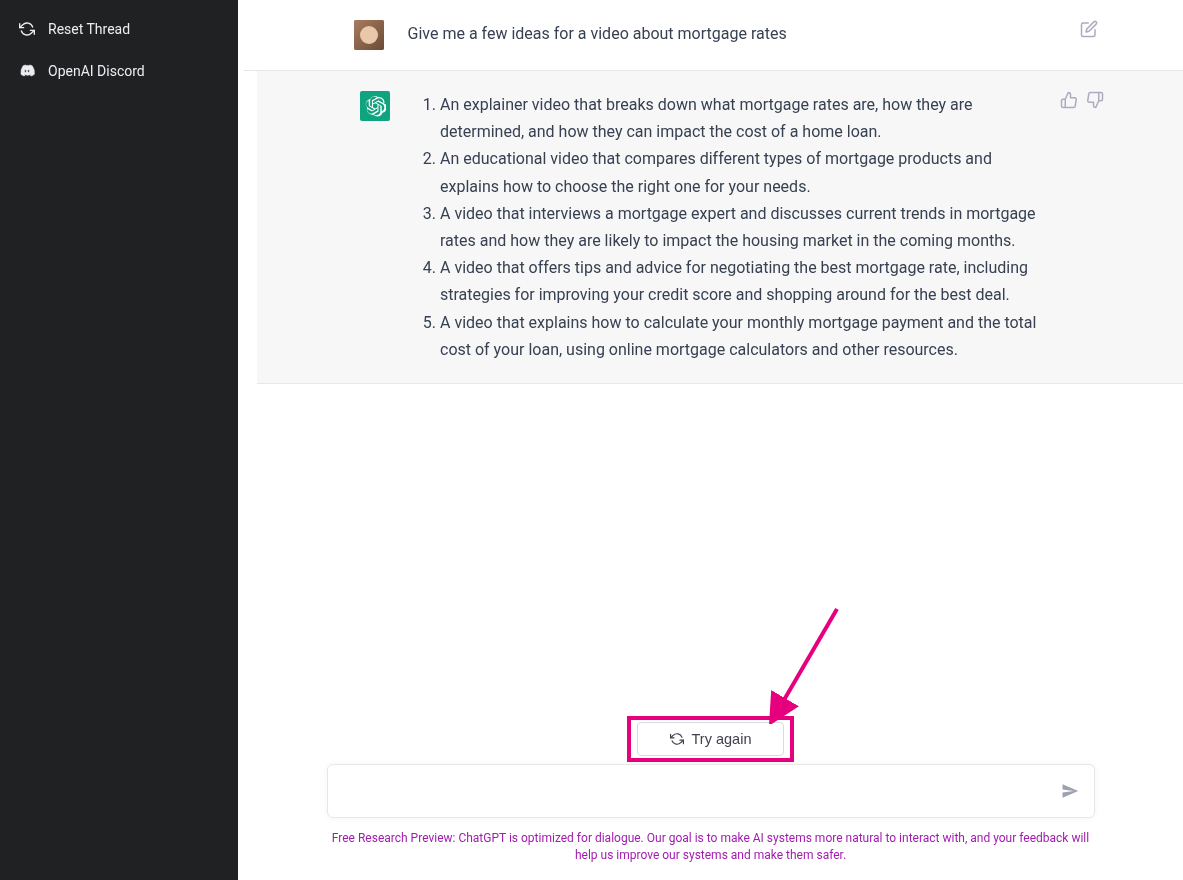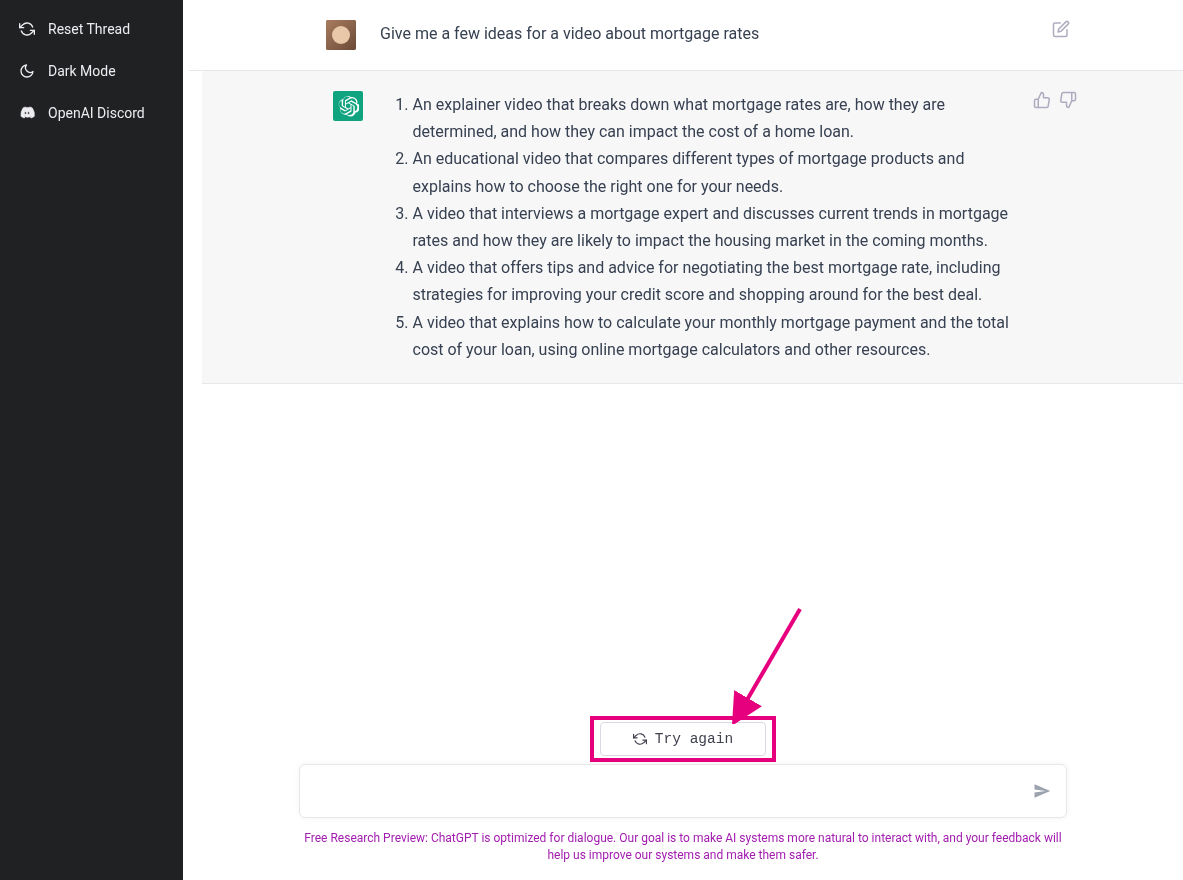--- a/index.html
+++ b/index.html
@@ -8,21 +8,21 @@
     font-family: -apple-system, BlinkMacSystemFont, "Segoe UI", Roboto, Helvetica, Arial, sans-serif;
     display: flex;
     width: 1183px;
     height: 880px;
     overflow: hidden;
     background: #fff;
     color: #374151;
   }
   
   .sidebar {
-    width: 183px;
+    width: 238px;
     background: #202123;
     color: #ececf1;
     display: flex;
     flex-direction: column;
     padding: 8px;
     font-size: 14px;
   }
   .sidebar-item {
     display: flex;
     align-items: center;
@@ -118,21 +118,20 @@
     border: 1px solid #d9d9e3;
     background: #fff;
     padding: 8px 32px;
     border-radius: 4px;
     font-size: 14.5px;
     color: #40414f;
     display: flex;
     align-items: center;
     gap: 8px;
     cursor: pointer;
-    font-family: Liberation Mono, monospace;
   }
   .try-again svg { width: 14px; height: 14px; stroke: #40414f; }
   .highlight-box {
     position: absolute;
     inset: -6px -10px;
     border: 4px solid #e6007e;
     pointer-events: none;
   }
   .arrow-annot {
     position: absolute;
@@ -201,28 +200,20 @@
   <div class="sidebar-item">
     <span class="icon">
       <svg viewBox="0 0 24 24" fill="none" stroke="currentColor" stroke-width="2" stroke-linecap="round" stroke-linejoin="round">
           <polyline points="1 4 1 10 7 10"></polyline>
           <polyline points="23 20 23 14 17 14"></polyline>
           <path d="M20.49 9A9 9 0 0 0 5.64 5.64L1 10"></path>
           <path d="M3.51 15a9 9 0 0 0 14.85 3.36L23 14"></path>
         </svg>
     </span>
     <span>Reset Thread</span>
-  </div>
-  <div class="sidebar-item">
-    <span class="icon">
-      <svg viewBox="0 0 24 24" fill="none" stroke="currentColor" stroke-width="2" stroke-linecap="round" stroke-linejoin="round">
-          <path d="M21 12.79A9 9 0 1 1 11.21 3 7 7 0 0 0 21 12.79z"></path>
-        </svg>
-    </span>
-    <span>Dark Mode</span>
   </div>
   <div class="sidebar-item">
     <span class="icon">
       <svg viewBox="0 0 24 24" fill="#ececf1">
           <path d="M20 4.5A17 17 0 0 0 15.9 3l-.2.4a14 14 0 0 1 4 1.9 15 15 0 0 0-13.4 0 14 14 0 0 1 4-1.9L10 3A17 17 0 0 0 6 4.5 18 18 0 0 0 3 17a16 16 0 0 0 5 2.5l.9-1.4a9 9 0 0 1-1.6-.8l.4-.3a12 12 0 0 0 10.6 0l.4.3a9 9 0 0 1-1.6.8l.9 1.4a16 16 0 0 0 5-2.5 18 18 0 0 0-3-12.5zM9.5 14c-.8 0-1.5-.9-1.5-2s.7-2 1.5-2 1.5.9 1.5 2-.7 2-1.5 2zm5 0c-.8 0-1.5-.9-1.5-2s.7-2 1.5-2 1.5.9 1.5 2-.7 2-1.5 2z"></path>
         </svg>
     </span>
     <span>OpenAI Discord</span>
   </div>
 </nav>

